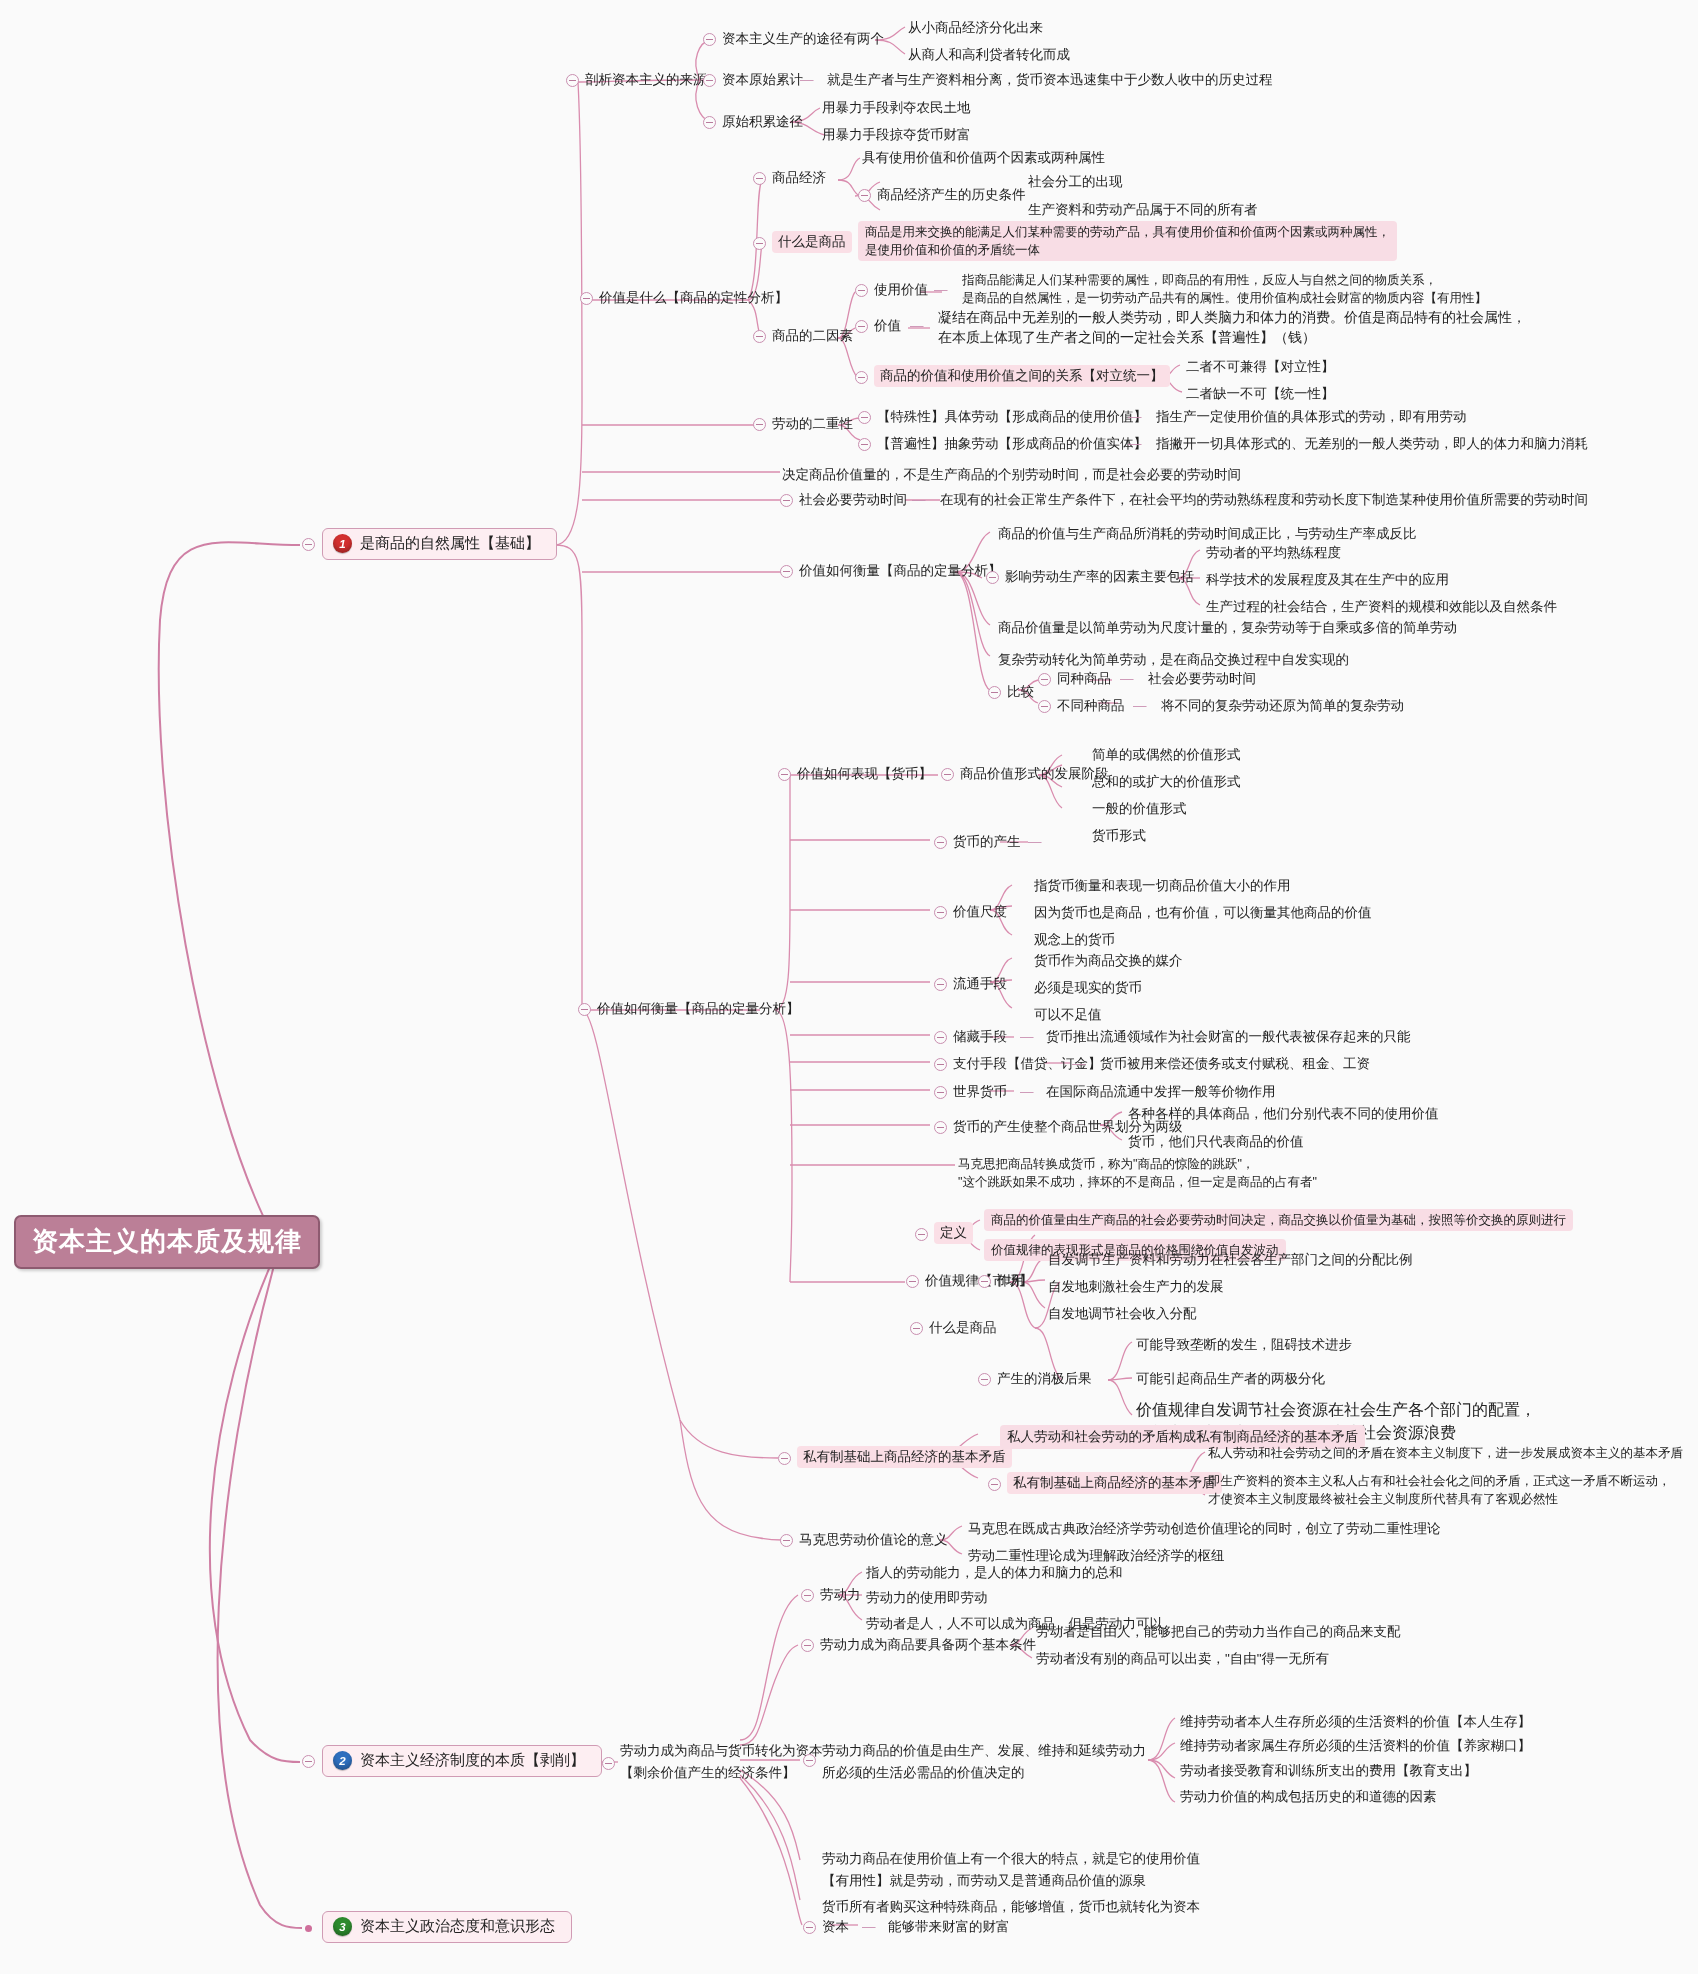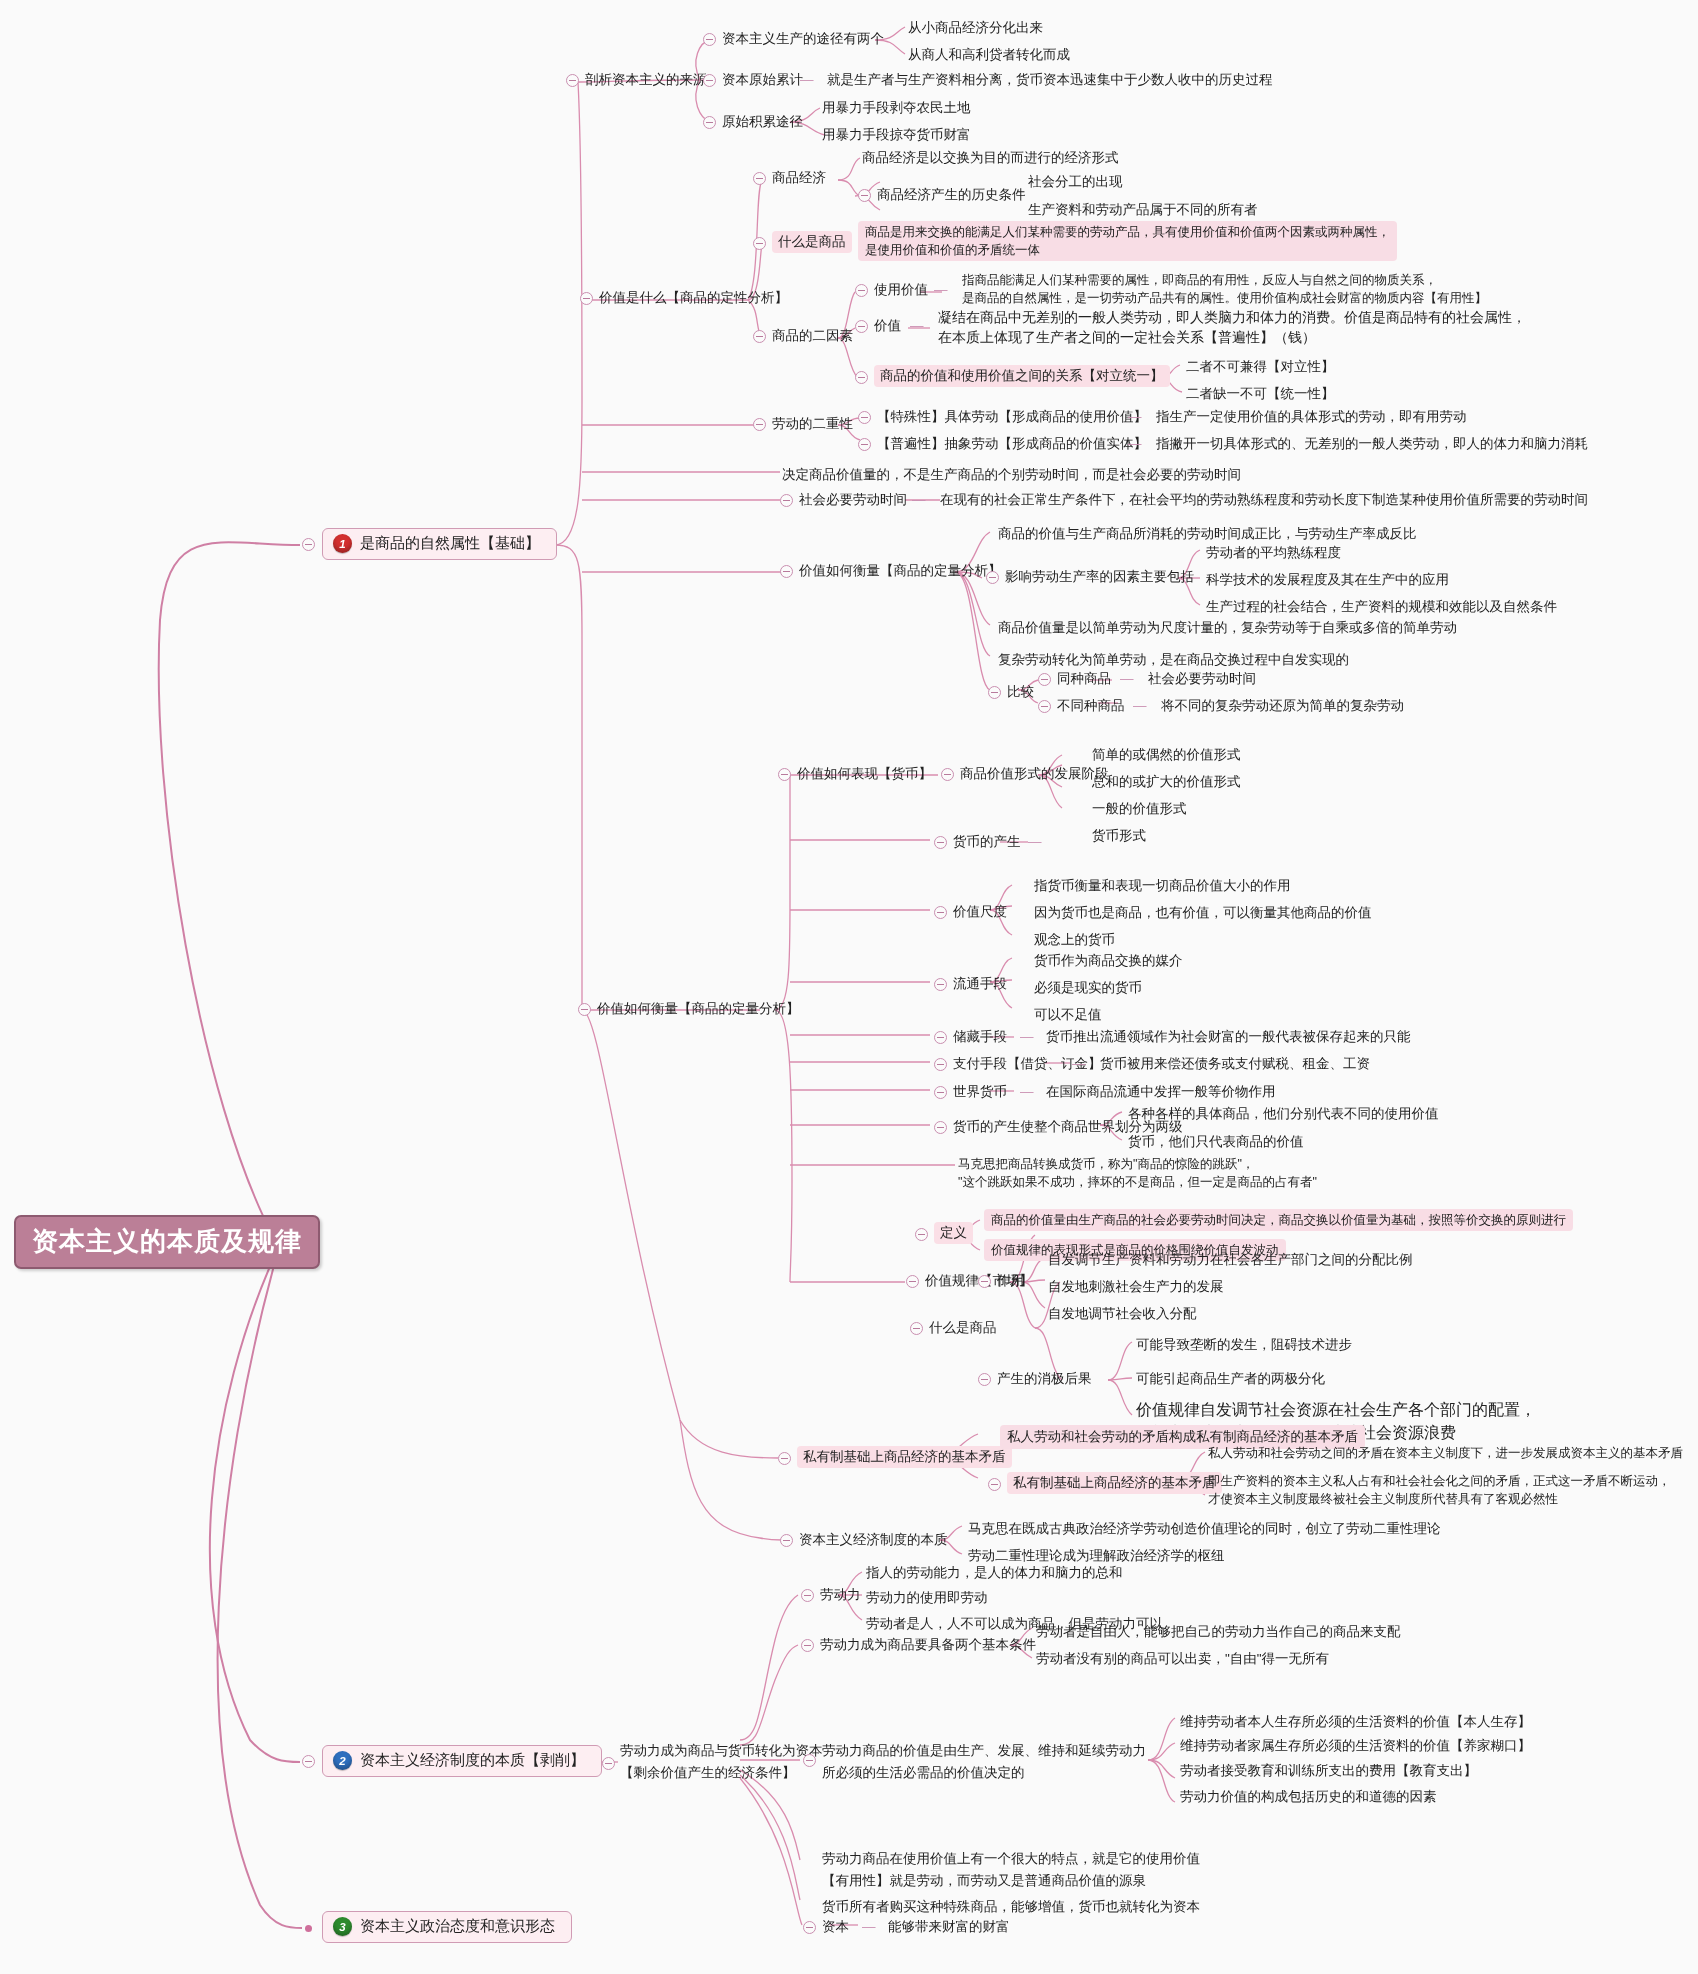--- a/index.html
+++ b/index.html
@@ -239,21 +239,21 @@
   <div class="tog" style="left:703px;top:116px;"></div>
   <div class="node" style="left:722px;top:112px;">原始积累途径</div>
   <div class="node" style="left:822px;top:98px;">用暴力手段剥夺农民土地</div>
   <div class="node" style="left:822px;top:125px;">用暴力手段掠夺货币财富</div>
 
   <div class="tog" style="left:580px;top:292px;"></div>
   <div class="node" style="left:599px;top:288px;">价值是什么【商品的定性分析】</div>
 
   <div class="tog" style="left:753px;top:172px;"></div>
   <div class="node" style="left:772px;top:168px;">商品经济</div>
-  <div class="node" style="left:862px;top:148px;">商品经济是以交换为目的而进行的经济形式</div>
+  <div class="node" style="left:862px;top:148px;">具有使用价值和价值两个因素或两种属性</div>
   <div class="tog" style="left:858px;top:189px;"></div>
   <div class="node" style="left:877px;top:185px;">商品经济产生的历史条件</div>
   <div class="node" style="left:1028px;top:172px;">社会分工的出现</div>
   <div class="node" style="left:1028px;top:200px;">生产资料和劳动产品属于不同的所有者</div>
 
   <div class="tog" style="left:753px;top:237px;"></div>
   <div class="node hl" style="left:772px;top:231px;">什么是商品</div>
   <div class="node hl2" style="left:858px;top:221px;font-size:12.5px;">商品是用来交换的能满足人们某种需要的劳动产品，具有使用价值和价值两个因素或两种属性，
 是使用价值和价值的矛盾统一体</div>
 
@@ -401,21 +401,21 @@
   <div class="tog" style="left:778px;top:1452px;"></div>
   <div class="node hl" style="left:797px;top:1446px;">私有制基础上商品经济的基本矛盾</div>
   <div class="node hl2" style="left:1000px;top:1425px;">私人劳动和社会劳动的矛盾构成私有制商品经济的基本矛盾</div>
   <div class="tog" style="left:988px;top:1478px;"></div>
   <div class="node hl" style="left:1007px;top:1472px;">私有制基础上商品经济的基本矛盾</div>
   <div class="node" style="left:1208px;top:1444px;font-size:12.5px;text-align:right;">私人劳动和社会劳动之间的矛盾在资本主义制度下，进一步发展成资本主义的基本矛盾</div>
   <div class="node" style="left:1208px;top:1472px;font-size:12.5px;">即生产资料的资本主义私人占有和社会社会化之间的矛盾，正式这一矛盾不断运动，
 才使资本主义制度最终被社会主义制度所代替具有了客观必然性</div>
 
   <div class="tog" style="left:780px;top:1534px;"></div>
-  <div class="node" style="left:799px;top:1530px;">资本主义经济制度的本质</div>
+  <div class="node" style="left:799px;top:1530px;">马克思劳动价值论的意义</div>
   <div class="node" style="left:968px;top:1519px;">马克思在既成古典政治经济学劳动创造价值理论的同时，创立了劳动二重性理论</div>
   <div class="node" style="left:968px;top:1546px;">劳动二重性理论成为理解政治经济学的枢纽</div>
 
   <div class="tog" style="left:801px;top:1589px;"></div>
   <div class="node" style="left:820px;top:1585px;">劳动力</div>
   <div class="node" style="left:866px;top:1563px;">指人的劳动能力，是人的体力和脑力的总和</div>
   <div class="node" style="left:866px;top:1588px;">劳动力的使用即劳动</div>
   <div class="node" style="left:866px;top:1614px;">劳动者是人，人不可以成为商品，但是劳动力可以</div>
 
   <div class="tog" style="left:801px;top:1639px;"></div>

